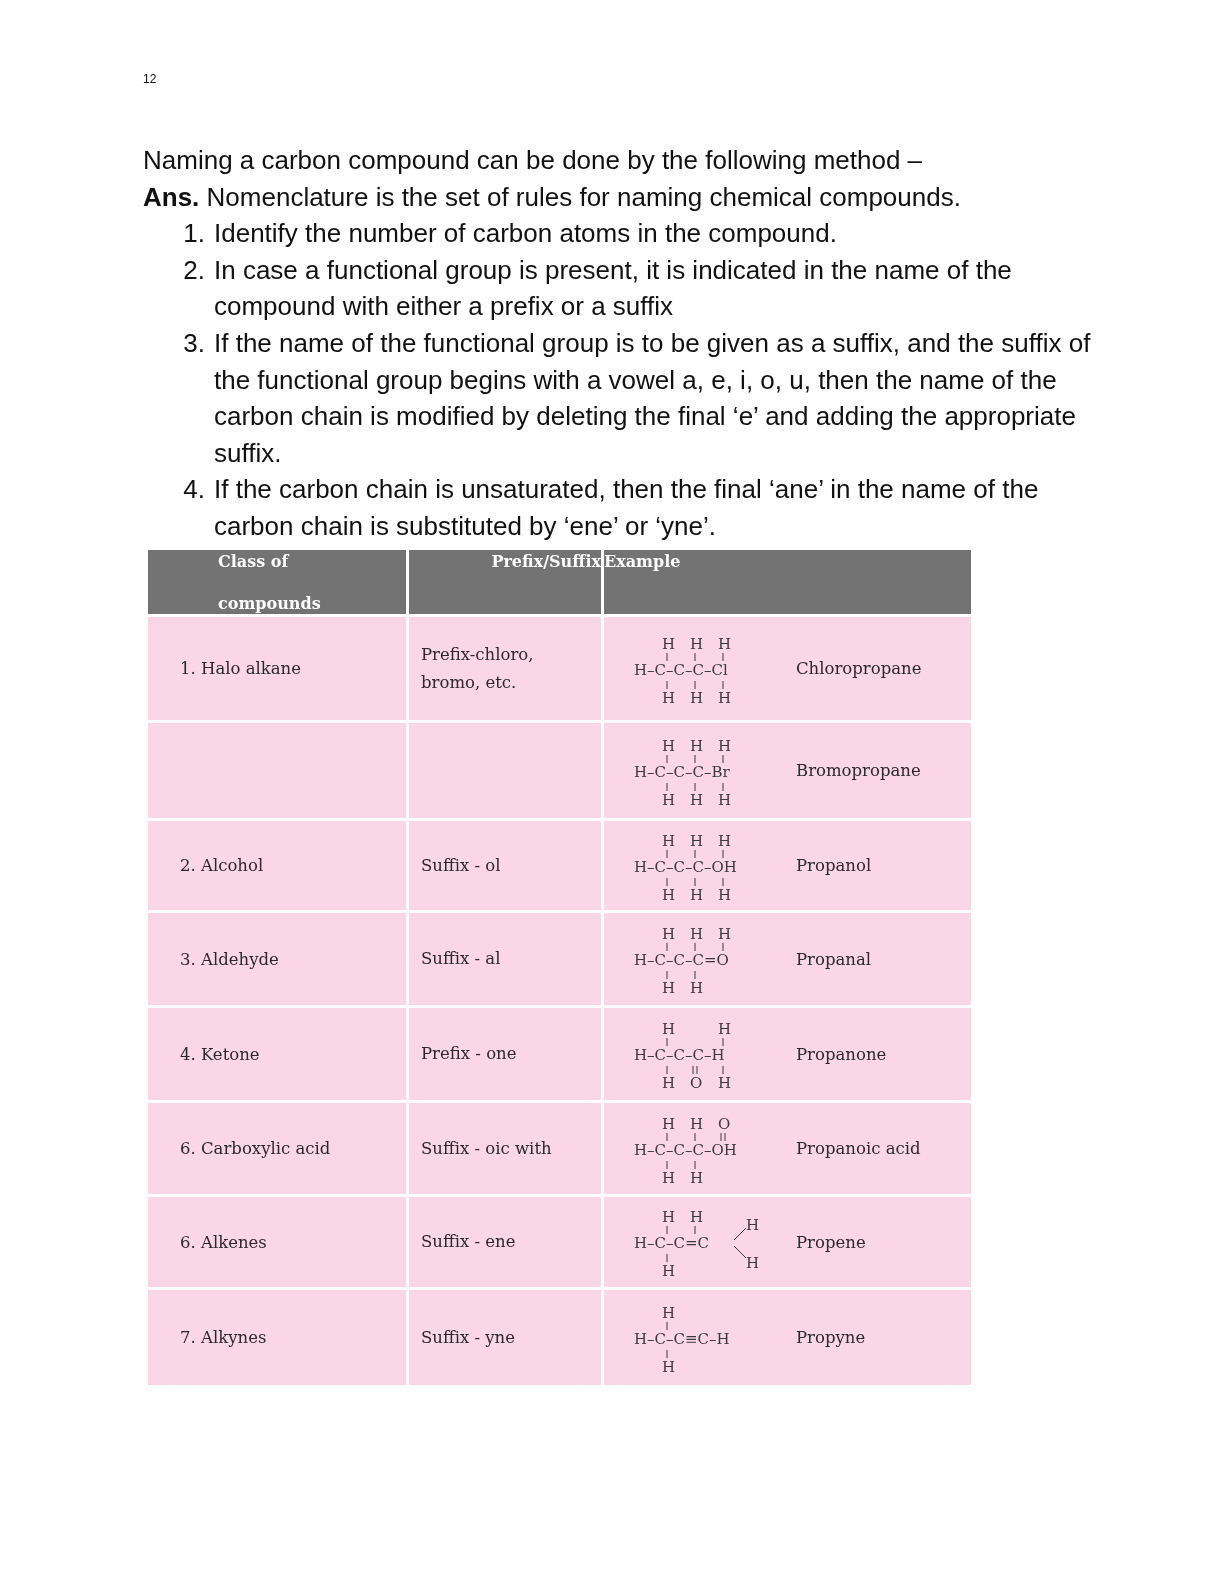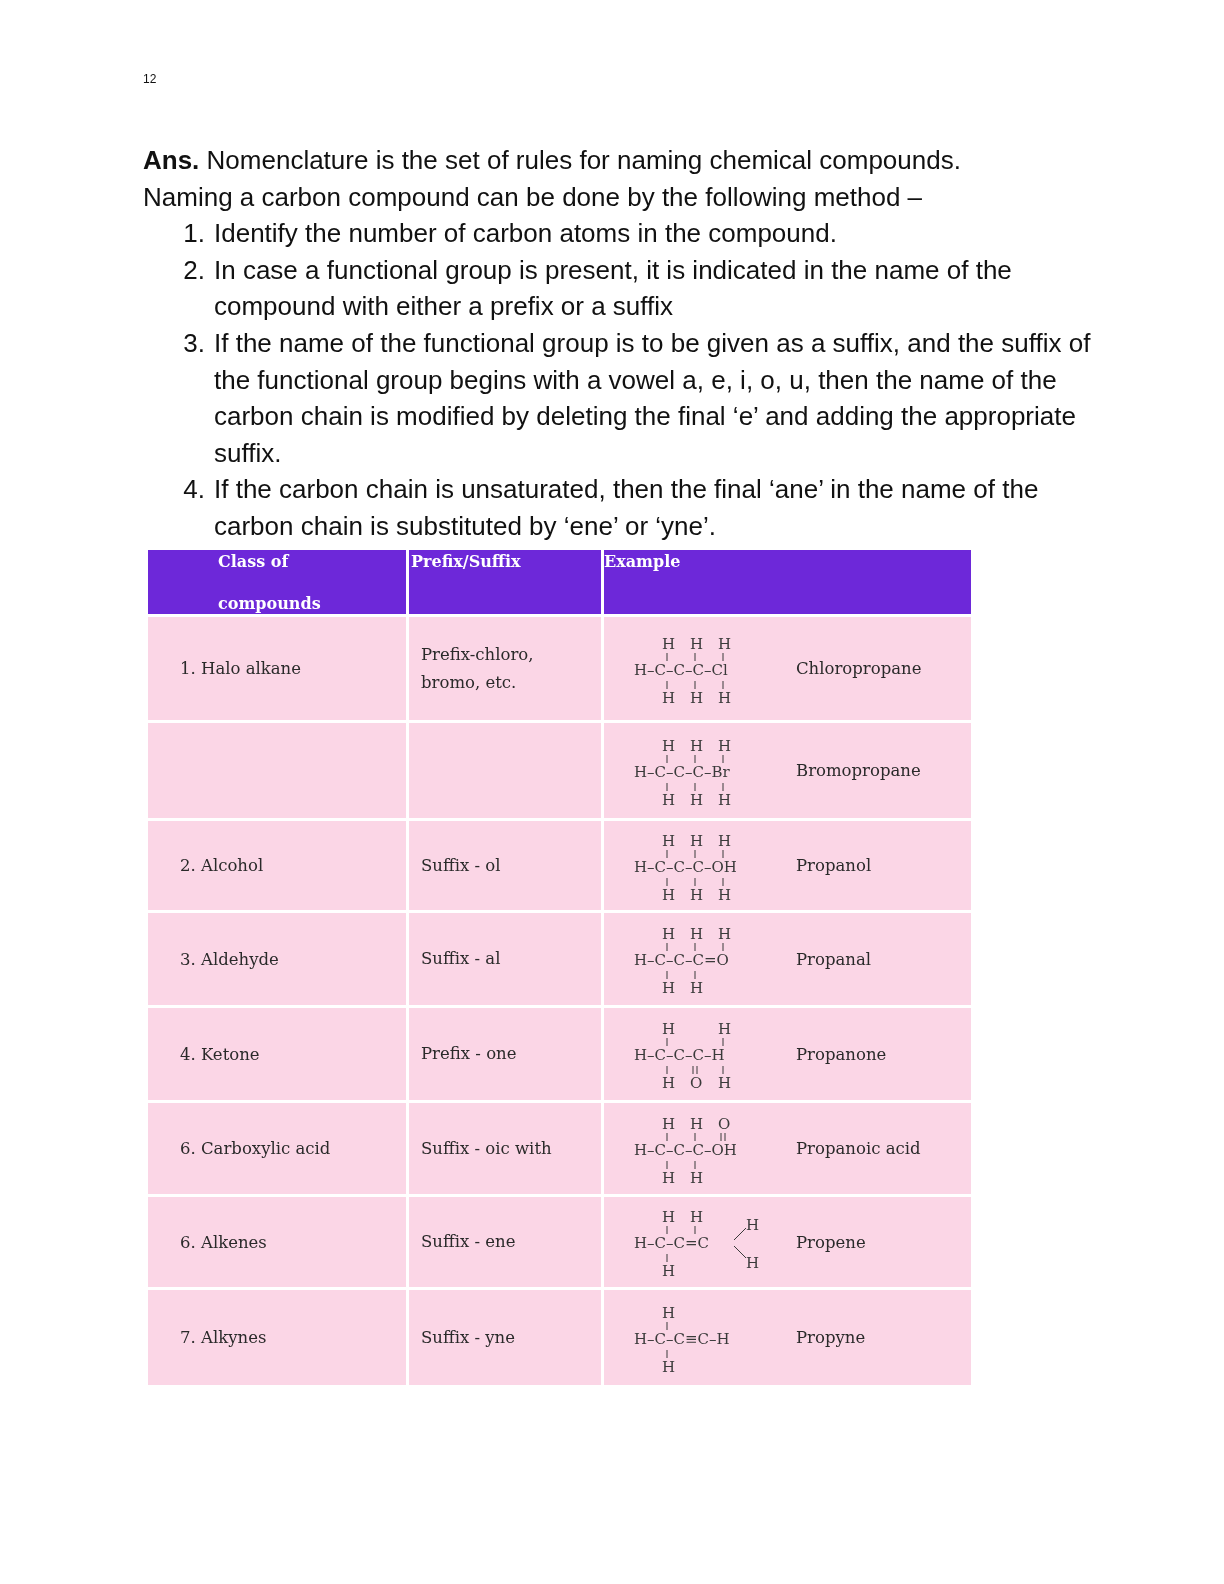--- a/index.html
+++ b/index.html
@@ -9,45 +9,45 @@
   .ans { position: absolute; left: 143px; top: 142px; width: 960px;
          font-size: 26px; line-height: 36.6px; }
   .ans b { font-weight: bold; }
   .steps { margin: 0; padding: 0; list-style: none; }
   .steps li { display: flex; }
   .steps .num { width: 71px; text-align: right; padding-right: 0; flex-shrink: 0; box-sizing: border-box; padding-right: 9px; }
   .steps .txt { flex: 1; }
   table.chem { position: absolute; left: 145px; top: 547px; border-collapse: collapse;
                font-family: "DejaVu Serif", serif; font-size: 16.5px; color: #2a2a2a; }
   table.chem th, table.chem td { border: 3px solid #fff; vertical-align: middle; }
-  table.chem th { background: #6d28d9; color: #fff; text-align: left; vertical-align: top;
+  table.chem th { background: #737373; color: #fff; text-align: left; vertical-align: top;
                   font-weight: bold; font-size: 16px; line-height: 21px; padding: 1px 0 0 0; height: 52px; }
   table.chem td { background: #fbd6e6; }
   .c1 { width: 258px; } .c2 { width: 192px; } .c3 { width: 367px; }
   th.c1 span { padding-left: 35px; display: block; }
-  th.c2 span { padding-left: 2px; display: block; }
+  th.c2 span { padding-left: 2px; display: block; text-align: right; }
   th.c3 span { display: block; }
   td.c1 { padding-left: 32px; box-sizing: border-box; }
   td.c2 { padding-left: 12px; box-sizing: border-box; line-height: 28px; }
   td.c3 { padding: 0; }
   .ex { display: flex; align-items: center; }
   .struct { width: 158px; flex-shrink: 0; padding-left: 30px; }
   .struct svg { display: block; }
   .struct text { font-family: "DejaVu Serif", serif; font-size: 15px; fill: #3a3a3a; }
   .struct line { stroke: #3a3a3a; stroke-width: 1; }
   .exname { padding-left: 4px; }
 </style>
 </head>
 <body>
 
 <div class="page-num">12</div>
 
 <div class="ans">
+  <div>Naming a carbon compound can be done by the following method –</div>
   <div><b>Ans.</b><span> Nomenclature is the set of rules for naming chemical compounds.</span></div>
-  <div>Naming a carbon compound can be done by the following method –</div>
   <ol class="steps">
     <li>
         <span class="num">1.</span>
         <span class="txt">Identify the number of carbon atoms in the compound.</span>
       </li>
     <li>
         <span class="num">2.</span>
         <span class="txt">In case a functional group is present, it is indicated in the name of the compound with either a prefix or a suffix</span>
       </li>
     <li>

